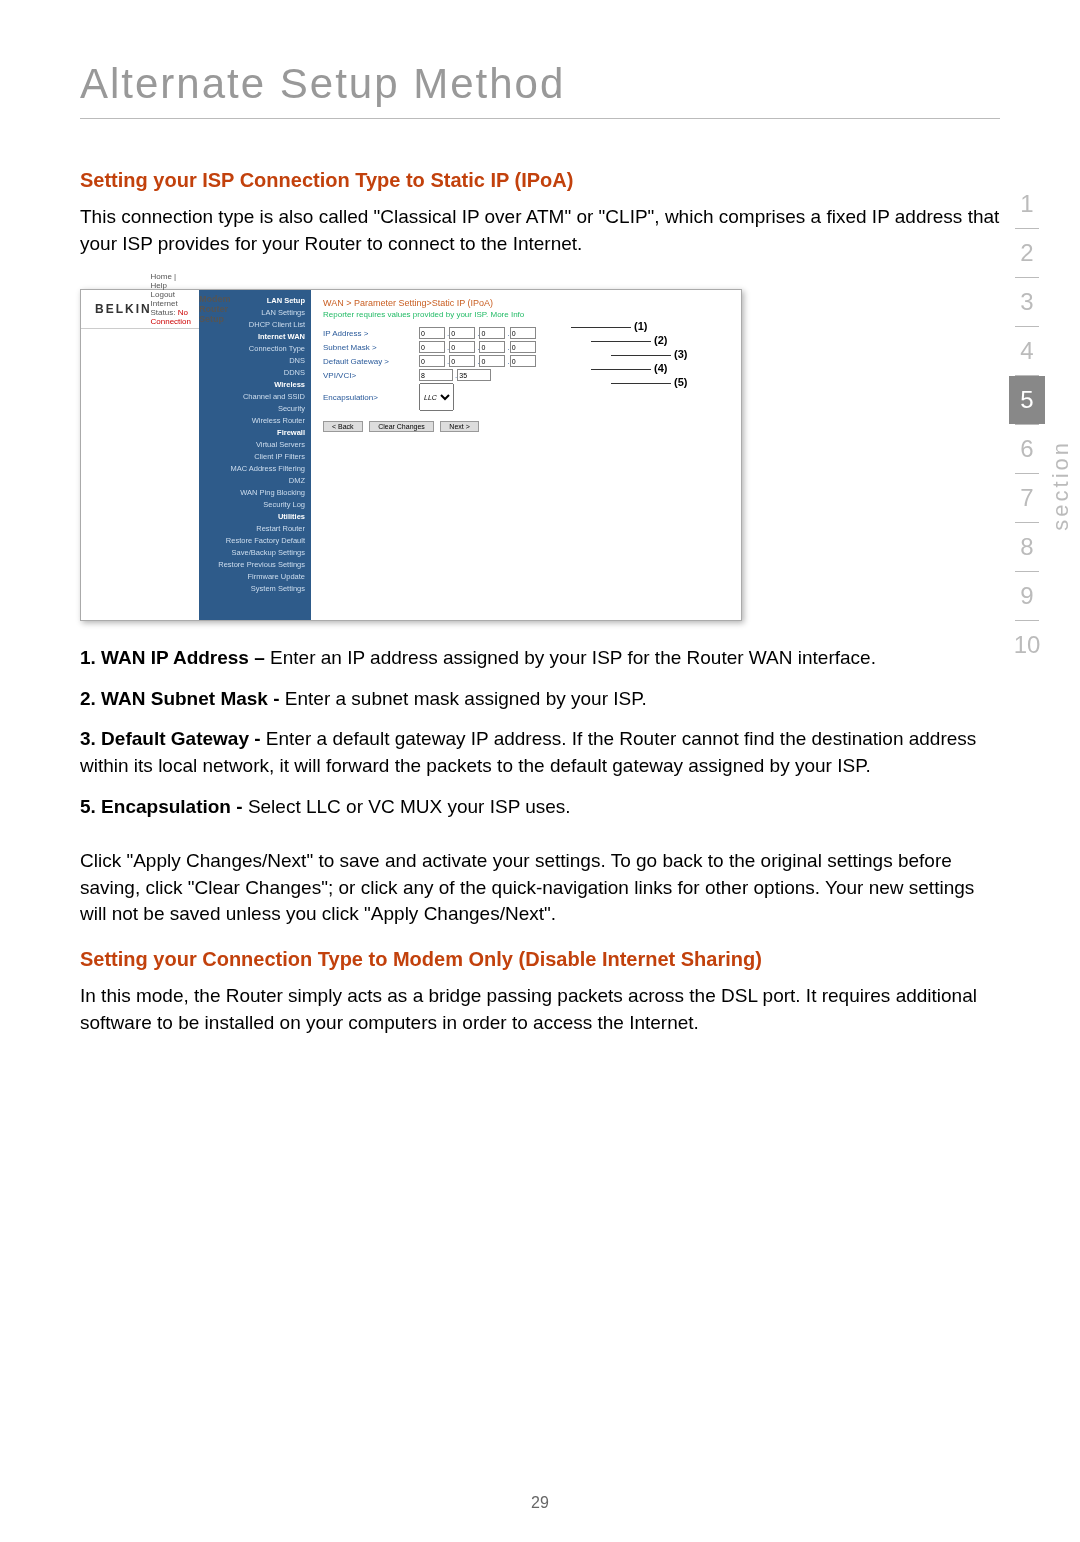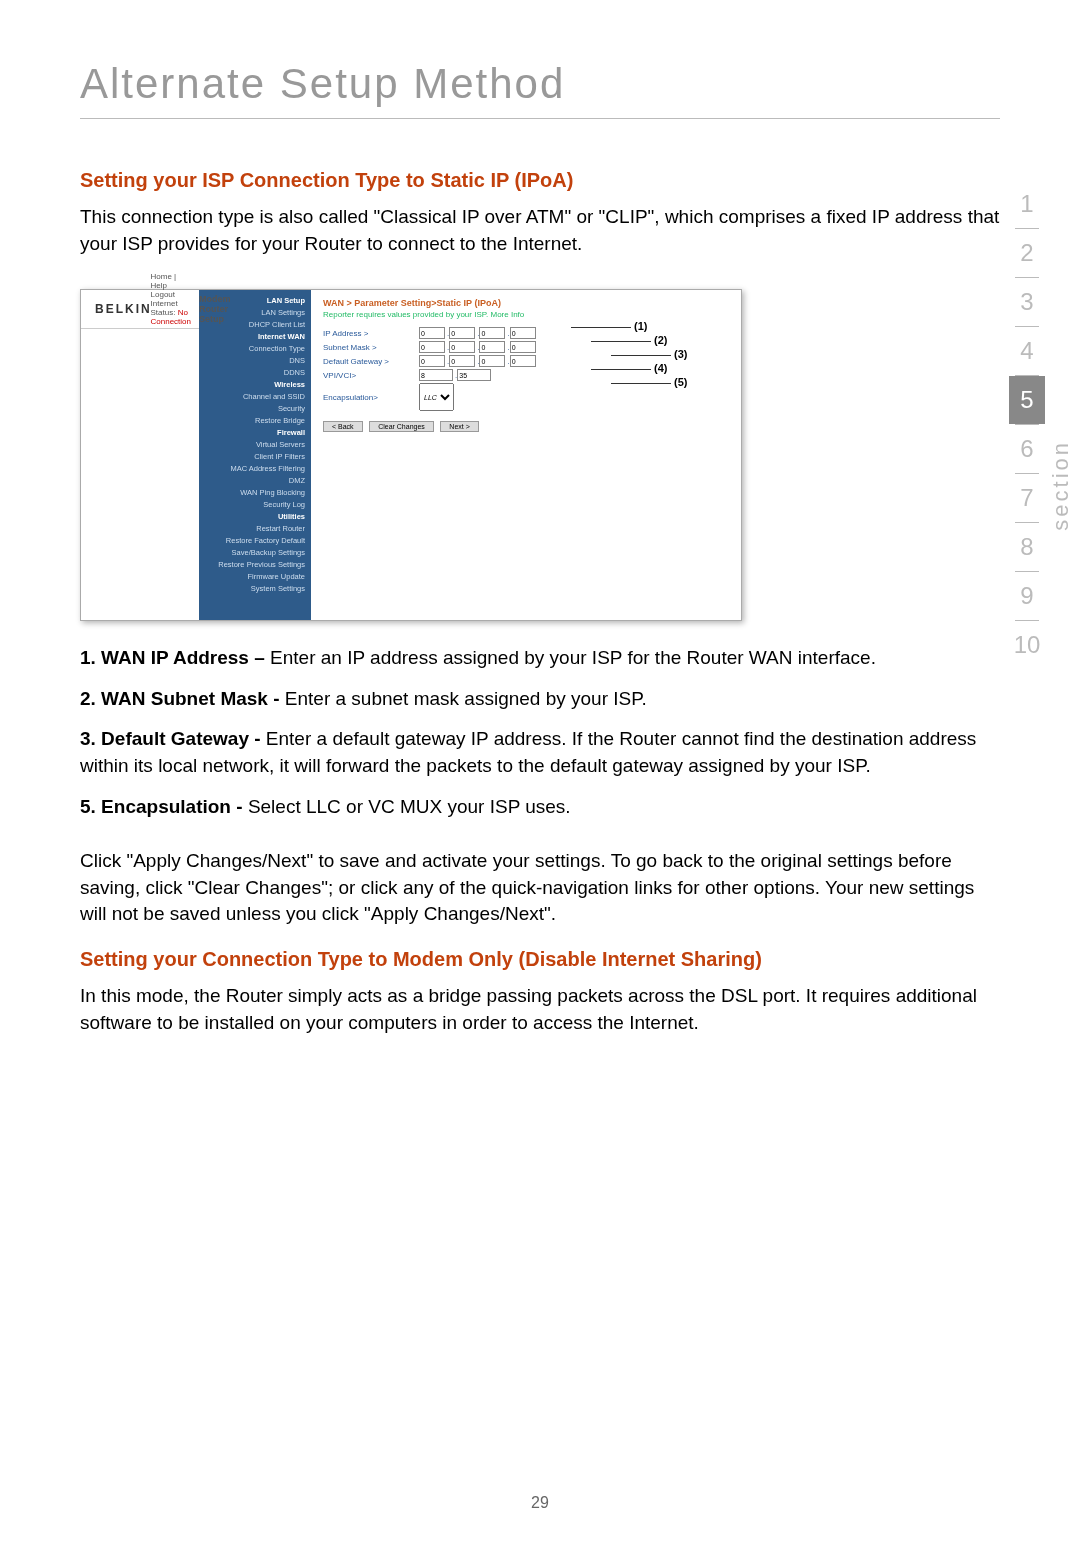--- a/index.html
+++ b/index.html
@@ -143,21 +143,21 @@
     padding: 4px 4px;
     text-align: right;
   }
   .shot-side div { padding: 1.5px 2px; white-space: nowrap; overflow: hidden; }
   .shot-side .cat { font-weight: bold; color: #fff; }
   .shot-content {
     flex: 1;
     padding: 8px 12px;
     position: relative;
   }
-  .shot-crumb { color: #c95f23; font-weight: bold; font-size: 9px; }
+  .shot-crumb { color: #c95f23; font-weight: normal; font-size: 9px; }
   .shot-hint { color: #2b6; font-size: 8px; margin: 2px 0 8px 0; }
   .form-row {
     display: flex;
     align-items: center;
     margin: 2px 0;
     font-size: 8px;
     color: #2a5a9a;
   }
   .form-row .lbl { width: 96px; }
   .form-row input {
@@ -212,21 +212,21 @@
           <div class="cat">LAN Setup</div>
           <div>LAN Settings</div>
           <div>DHCP Client List</div>
           <div class="cat">Internet WAN</div>
           <div>Connection Type</div>
           <div>DNS</div>
           <div>DDNS</div>
           <div class="cat">Wireless</div>
           <div>Channel and SSID</div>
           <div>Security</div>
-          <div>Restore Bridge</div>
+          <div>Wireless Router</div>
           <div class="cat">Firewall</div>
           <div>Virtual Servers</div>
           <div>Client IP Filters</div>
           <div>MAC Address Filtering</div>
           <div>DMZ</div>
           <div>WAN Ping Blocking</div>
           <div>Security Log</div>
           <div class="cat">Utilities</div>
           <div>Restart Router</div>
           <div>Restore Factory Default</div>

